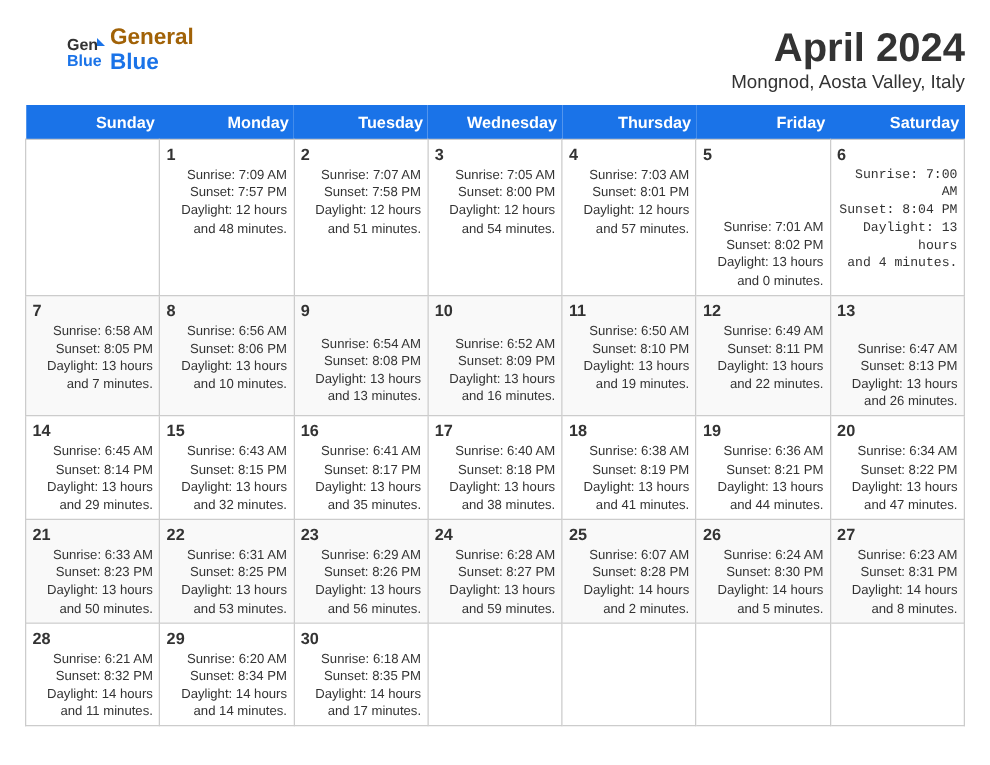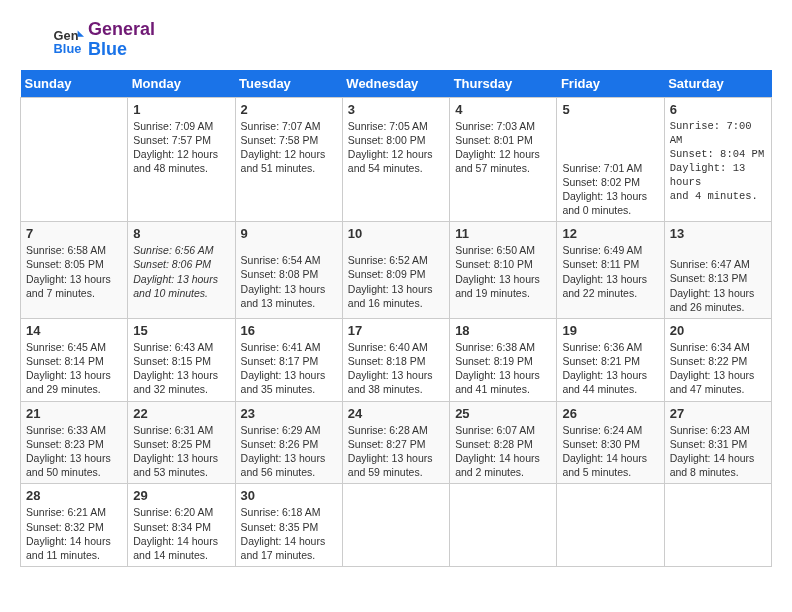--- a/index.html
+++ b/index.html
@@ -22,21 +22,21 @@
       gap: 4px;
       margin-left: 32px;
     }
     .logo-text {
       font-size: 18px;
       font-weight: bold;
       color: #333;
       line-height: 1.1;
     }
     .logo-text span {
-      color: #701a75;
+      color: #a16207;
     }
     .logo-icon {
       width: 32px;
       height: 32px;
     }
     .title-area {
       text-align: right;
     }
     .month-title {
       font-size: 32px;
@@ -49,21 +49,21 @@
     }
     table {
       width: 100%;
       border-collapse: collapse;
       font-size: 11px;
     }
     th {
       background-color: #1a73e8;
       color: #fff;
       padding: 6px 4px;
-      text-align: left;
+      text-align: right;
       font-size: 13px;
       font-weight: bold;
     }
     td {
       border: 1px solid #ccc;
       vertical-align: top;
       padding: 4px 5px;
       height: 80px;
       width: 107px;
     }
@@ -74,20 +74,21 @@
       font-size: 13px;
       font-weight: bold;
       color: #333;
       display: block;
       margin-bottom: 2px;
     }
     .day-info {
       font-size: 10.5px;
       color: #333;
       line-height: 1.35;
+      text-align: right;
     }
     tr:nth-child(even) td {
       background-color: #f9f9f9;
     }
     tr:nth-child(odd) td {
       background-color: #fff;
     }
     thead tr th {
       background-color: #1a73e8;
     }
@@ -103,20 +104,22 @@
       <polygon points="32,8 40,16 32,16" fill="#1a73e8"></polygon>
     </svg>
     <div>
       <div class="logo-text">
         <span>General</span>
       </div>
       <div class="logo-text" style="color:#1a73e8;">Blue</div>
     </div>
   </div>
   <div class="title-area">
+    <div class="month-title">April 2024</div>
+    <div class="location">Mongnod, Aosta Valley, Italy</div>
   </div>
 </div>
 
 <table>
   <thead>
     <tr>
     <th>Sunday</th>
         <th>Monday</th>
         <th>Tuesday</th>
         <th>Wednesday</th>
@@ -174,21 +177,21 @@
       <tr>
         <td>
           <span class="day-num">7</span>
           <div class="day-info" style="white-space: pre-line;">Sunrise: 6:58 AM
 Sunset: 8:05 PM
 Daylight: 13 hours
 and 7 minutes.</div>
         </td>
         <td>
           <span class="day-num">8</span>
-          <div class="day-info" style="white-space: pre-line; font-style: italic;">Sunrise: 6:56 AM
+          <div class="day-info" style="white-space: pre-line;">Sunrise: 6:56 AM
 Sunset: 8:06 PM
 Daylight: 13 hours
 and 10 minutes.</div>
         </td>
         <td>
           <span class="day-num">9</span>
           <div class="day-info" style="white-space: pre-line; margin-top: 12px;">Sunrise: 6:54 AM
 Sunset: 8:08 PM
 Daylight: 13 hours
 and 13 minutes.</div>

